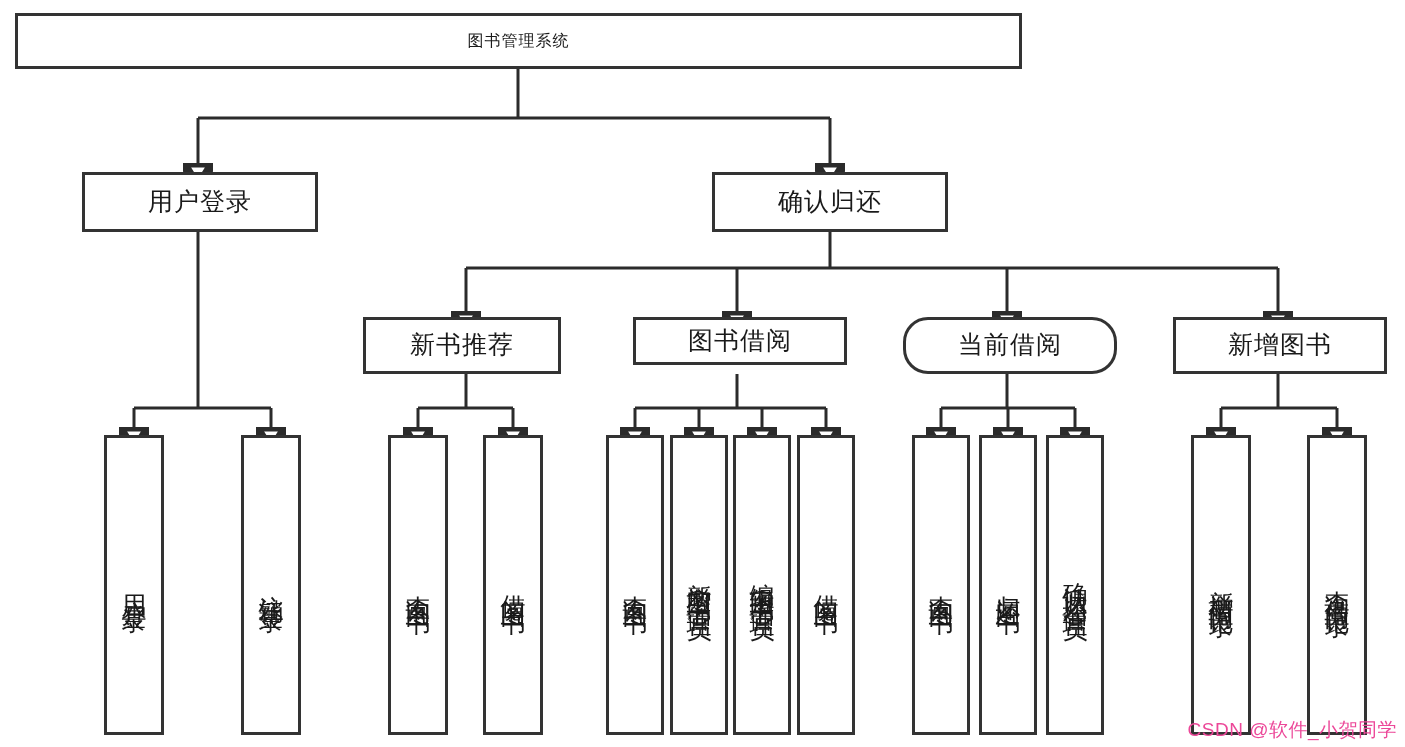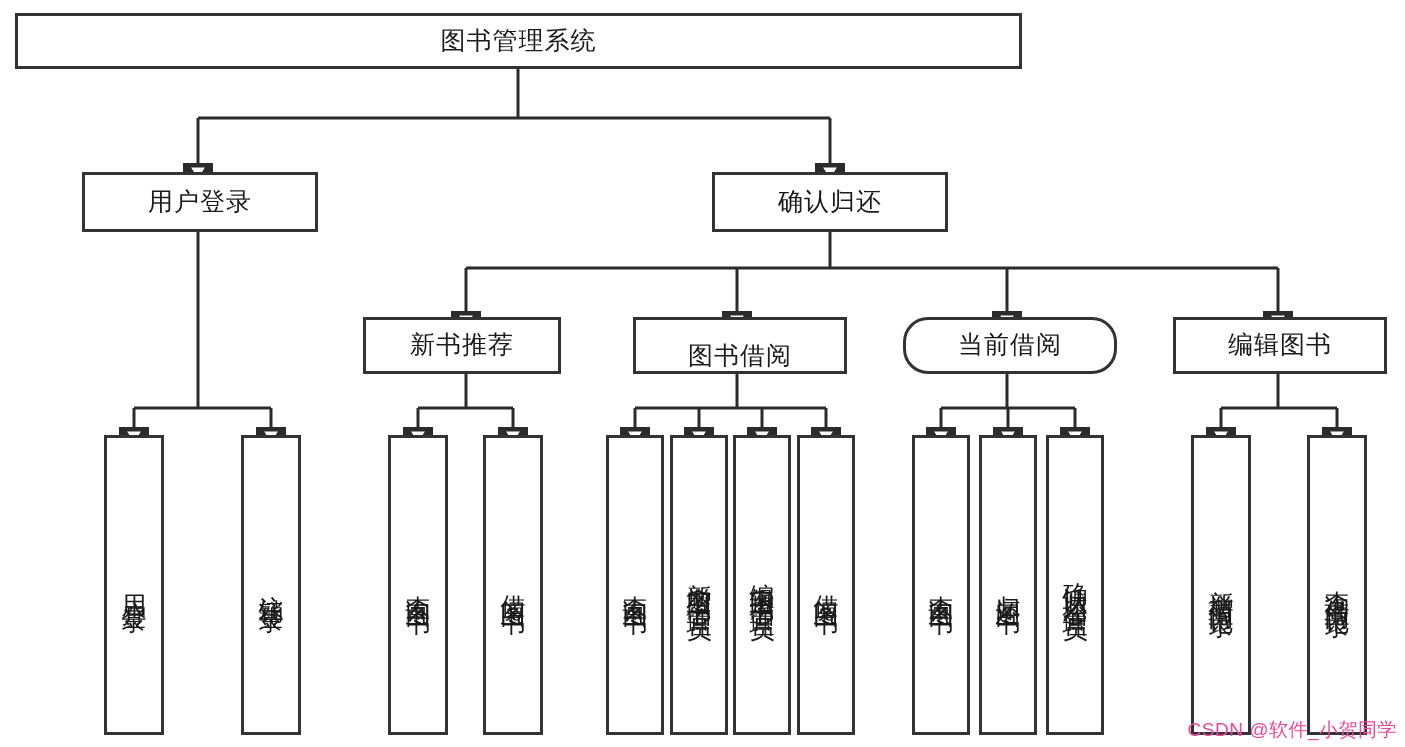--- a/index.html
+++ b/index.html
@@ -35,21 +35,21 @@
     text-align: center;
     line-height: 1.15;
     white-space: nowrap;
   }
   
   .node.horizontal .node-label {
     font-size: 25px;
     letter-spacing: 1px;
   }
   .node.root .node-label {
-    font-size: 25px;
+    font-size: 16px;
   }
   
   .node.vertical {
     align-items: center;
     justify-content: center;
   }
   .node.vertical .node-label {
     writing-mode: vertical-rl;
     text-orientation: upright;
     font-size: 25px;
@@ -144,28 +144,28 @@
   <div class="node horizontal" style="left:82px; top:172px; width:236px; height:60px;">
     <span class="node-label">用户登录</span>
   </div>
   <div class="node horizontal" style="left:712px; top:172px; width:236px; height:60px;">
     <span class="node-label">确认归还</span>
   </div>
 
   <div class="node horizontal" style="left:363px; top:317px; width:198px; height:57px;">
     <span class="node-label">新书推荐</span>
   </div>
-  <div class="node horizontal" style="left:633px; top:317px; width:214px; height:57px;align-items:flex-end;">
+  <div class="node horizontal" style="left:633px; top:317px; width:214px; height:48px;">
     <span class="node-label">图书借阅</span>
   </div>
   <div class="node horizontal" style="left:903px; top:317px; width:214px; height:57px;border-radius:25px;">
     <span class="node-label">当前借阅</span>
   </div>
   <div class="node horizontal" style="left:1173px; top:317px; width:214px; height:57px;">
-    <span class="node-label">编辑图书</span>
+    <span class="node-label">新增图书</span>
   </div>
 
   <div class="node vertical" style="left:104px; top:435px; width:60px; height:300px;">
     <span class="node-label">用户登录</span>
   </div>
   <div class="node vertical" style="left:241px; top:435px; width:60px; height:300px;">
     <span class="node-label">注销登录</span>
   </div>
 
   <div class="node vertical" style="left:388px; top:435px; width:60px; height:300px;">

